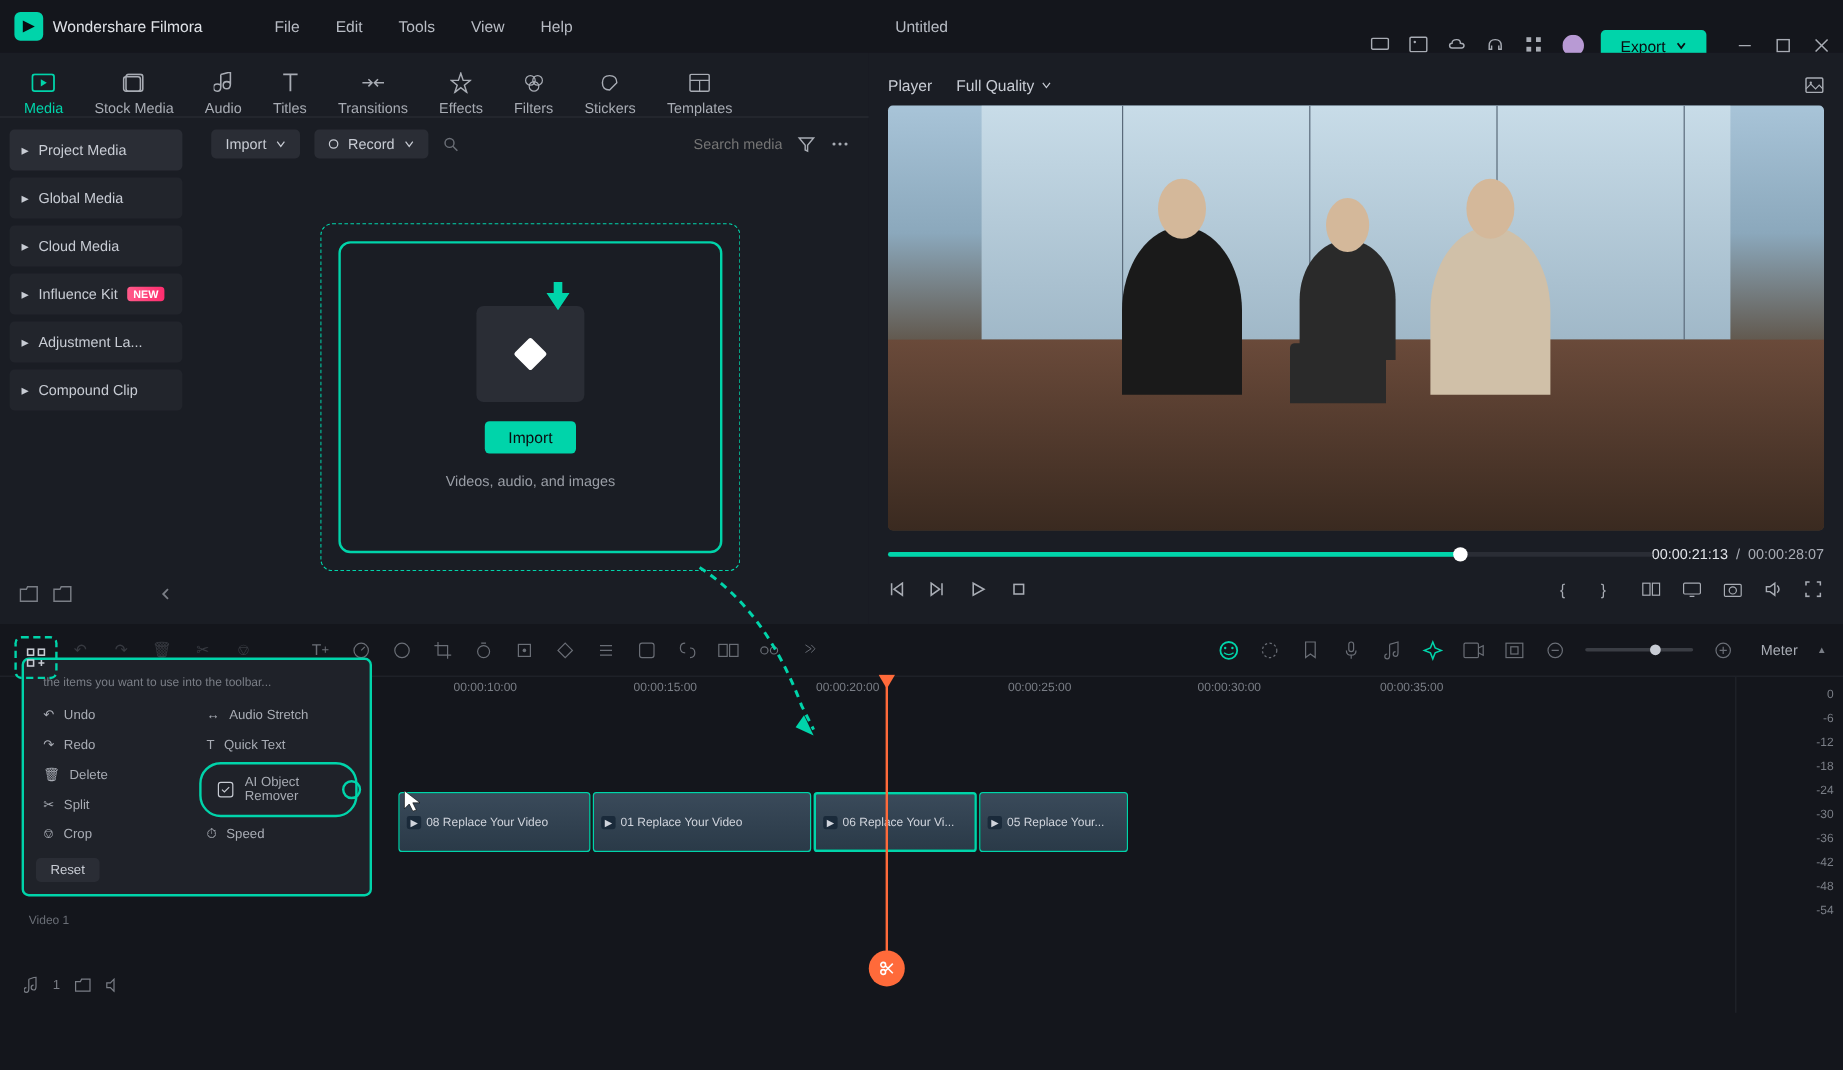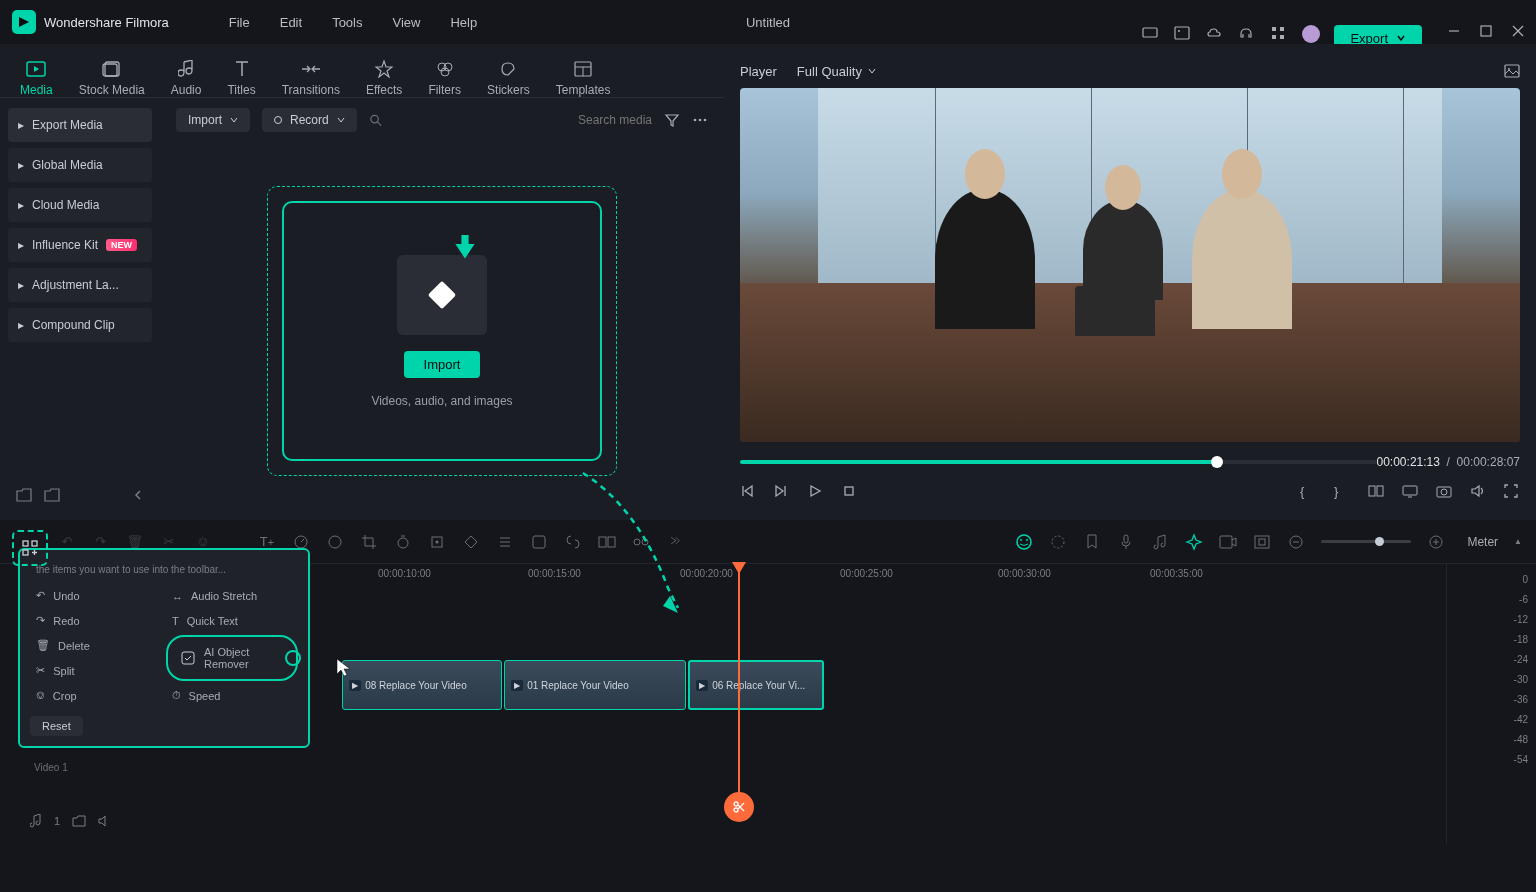--- a/index.html
+++ b/index.html
@@ -5,21 +5,21 @@
 * { margin: 0; padding: 0; box-sizing: border-box; font-family: -apple-system, BlinkMacSystemFont, "Segoe UI", sans-serif; }
 body { background: #1a1d24; color: #c8ccd4; width: 1536px; height: 892px; overflow: hidden; font-size: 13px; }
 
 
 .titlebar { height: 44px; background: #14161c; display: flex; align-items: center; padding: 0 12px; }
 .logo { width: 24px; height: 24px; background: #00d4aa; border-radius: 5px; display: flex; align-items: center; justify-content: center; margin-right: 8px; }
 .appname { color: #e0e3e8; font-size: 13px; margin-right: 60px; }
 .menubar { display: flex; gap: 30px; }
 .menubar span { color: #b8bcc4; cursor: pointer; }
 .doc-title { position: absolute; left: 50%; transform: translateX(-50%); color: #b8bcc4; }
-.titlebar-right { margin-left: auto; display: flex; align-items: flex-start; gap: 14px; margin-top: 32px; }
+.titlebar-right { margin-left: auto; display: flex; align-items: center; gap: 14px; margin-top: 32px; }
 .titlebar-right .icon-btn { width: 18px; height: 18px; color: #a8acb4; cursor: pointer; }
 .export-btn { background: #00d4aa; color: #0a0c10; padding: 6px 16px; border-radius: 4px; font-weight: 500; display: flex; align-items: center; gap: 8px; cursor: pointer; }
 .window-controls { display: flex; gap: 20px; margin-left: 12px; }
 
 
 .upper { display: flex; height: 476px; }
 .media-panel { width: 724px; background: #1a1d24; display: flex; flex-direction: column; }
 .tab-strip { height: 54px; display: flex; align-items: flex-end; gap: 26px; padding: 0 20px; border-bottom: 1px solid #2a2d34; }
 .tab { display: flex; flex-direction: column; align-items: center; gap: 4px; cursor: pointer; color: #a8acb4; font-size: 12px; }
 .tab.active { color: #00d4aa; }
@@ -96,21 +96,21 @@
 .reset-btn { margin-top: 10px; background: #2a2d35; padding: 4px 12px; border-radius: 4px; font-size: 11px; display: inline-block; cursor: pointer; }
 
 .timeline-ruler { height: 28px; display: flex; position: relative; padding-left: 180px; }
 .ruler-tick { position: absolute; font-size: 10px; color: #7a7e86; top: 4px; }
 .playhead { position: absolute; top: 564px; left: 738px; width: 2px; height: 240px; background: #ff6a3a; z-index: 10; }
 .playhead::before { content:''; position:absolute; top:-2px; left:-6px; width:14px; height:12px; background:#ff6a3a; clip-path: polygon(0 0, 100% 0, 50% 100%); }
 .playhead-scissors { position: absolute; bottom: -18px; left: -14px; width: 30px; height: 30px; background: #ff6a3a; border-radius: 50%; display: flex; align-items: center; justify-content: center; }
 
 .arrow-path { position: absolute; top: 468px; left: 578px; width: 110px; height: 150px; z-index: 12; }
 
-.timeline-tracks { padding-left: 30px; padding-top: 8px; }
+.timeline-tracks { padding-left: 20px; padding-top: 8px; }
 .track-row { display: flex; align-items: center; height: 48px; gap: 8px; }
 .track-header { width: 150px; display: flex; align-items: center; gap: 12px; color: #7a7e86; font-size: 11px; }
 .track-label { display: block; font-size: 10px; color: #6a6e76; margin-top: 4px; }
 .clips-area { display: flex; gap: 2px; margin-left: 150px; }
 .clip { height: 50px; background: linear-gradient(180deg,#3a4a5a,#2a3a48); border: 1px solid #00d4aa; border-radius: 3px; display: flex; align-items: center; padding: 0 6px; font-size: 10px; color: #d0d4dc; overflow: hidden; position: relative; }
 .clip.selected { border: 2px solid #00d4aa; }
 .clip::before { content:'▶'; font-size: 8px; margin-right: 4px; background: #1a2a3a; padding: 1px 3px; border-radius: 2px; }
 
 .meter-panel { position: absolute; right: 0; top: 44px; width: 90px; height: 280px; display: flex; flex-direction: column; align-items: flex-end; padding: 10px 8px; gap: 9px; border-left: 1px solid #22252c; }
 .meter-tick { font-size: 10px; color: #7a7e86; }
@@ -279,21 +279,21 @@
             </svg>
           </div>
           <span>Templates</span>
         </div>
     </div>
 
     <div class="media-body">
       <div class="sidebar">
         <div class="sidebar-item active">
             <span>▸</span>
-            <span>Export Media</span>
+            <span>Project Media</span>
           </div>
         <div class="sidebar-item">
             <span>▸</span>
             <span>Global Media</span>
           </div>
         <div class="sidebar-item">
             <span>▸</span>
             <span>Cloud Media</span>
           </div>
         <div class="sidebar-item">
@@ -625,20 +625,21 @@
       <span class="ruler-tick" style="left: 998px;">00:00:30:00</span>
       <span class="ruler-tick" style="left: 1150px;">00:00:35:00</span>
     </div>
 
   <div class="timeline-tracks">
     <div style="height:60px"></div>
     <div class="clips-area" id="clips" style="margin-left: 312px;">
         <div class="clip" style="width: 160px;">08 Replace Your Video</div>
         <div class="clip" style="width: 182px;">01 Replace Your Video</div>
         <div class="clip selected" style="width: 136px;">06 Replace Your Vi...</div>
+        <div class="clip" style="width: 124px;">05 Replace Your...</div>
       </div>
     <div class="track-row">
       <div class="track-header">
         <span>
             <svg width="14" height="12" viewBox="0 0 14 12">
               <rect x="1" y="1" width="9" height="10" fill="none" stroke="#7a7e86"></rect>
               <path d="M10 4 L13 2 L13 10 L10 8" fill="none" stroke="#7a7e86"></path>
             </svg>
           </span>
         <span style="color:#7a7e86">1</span>

